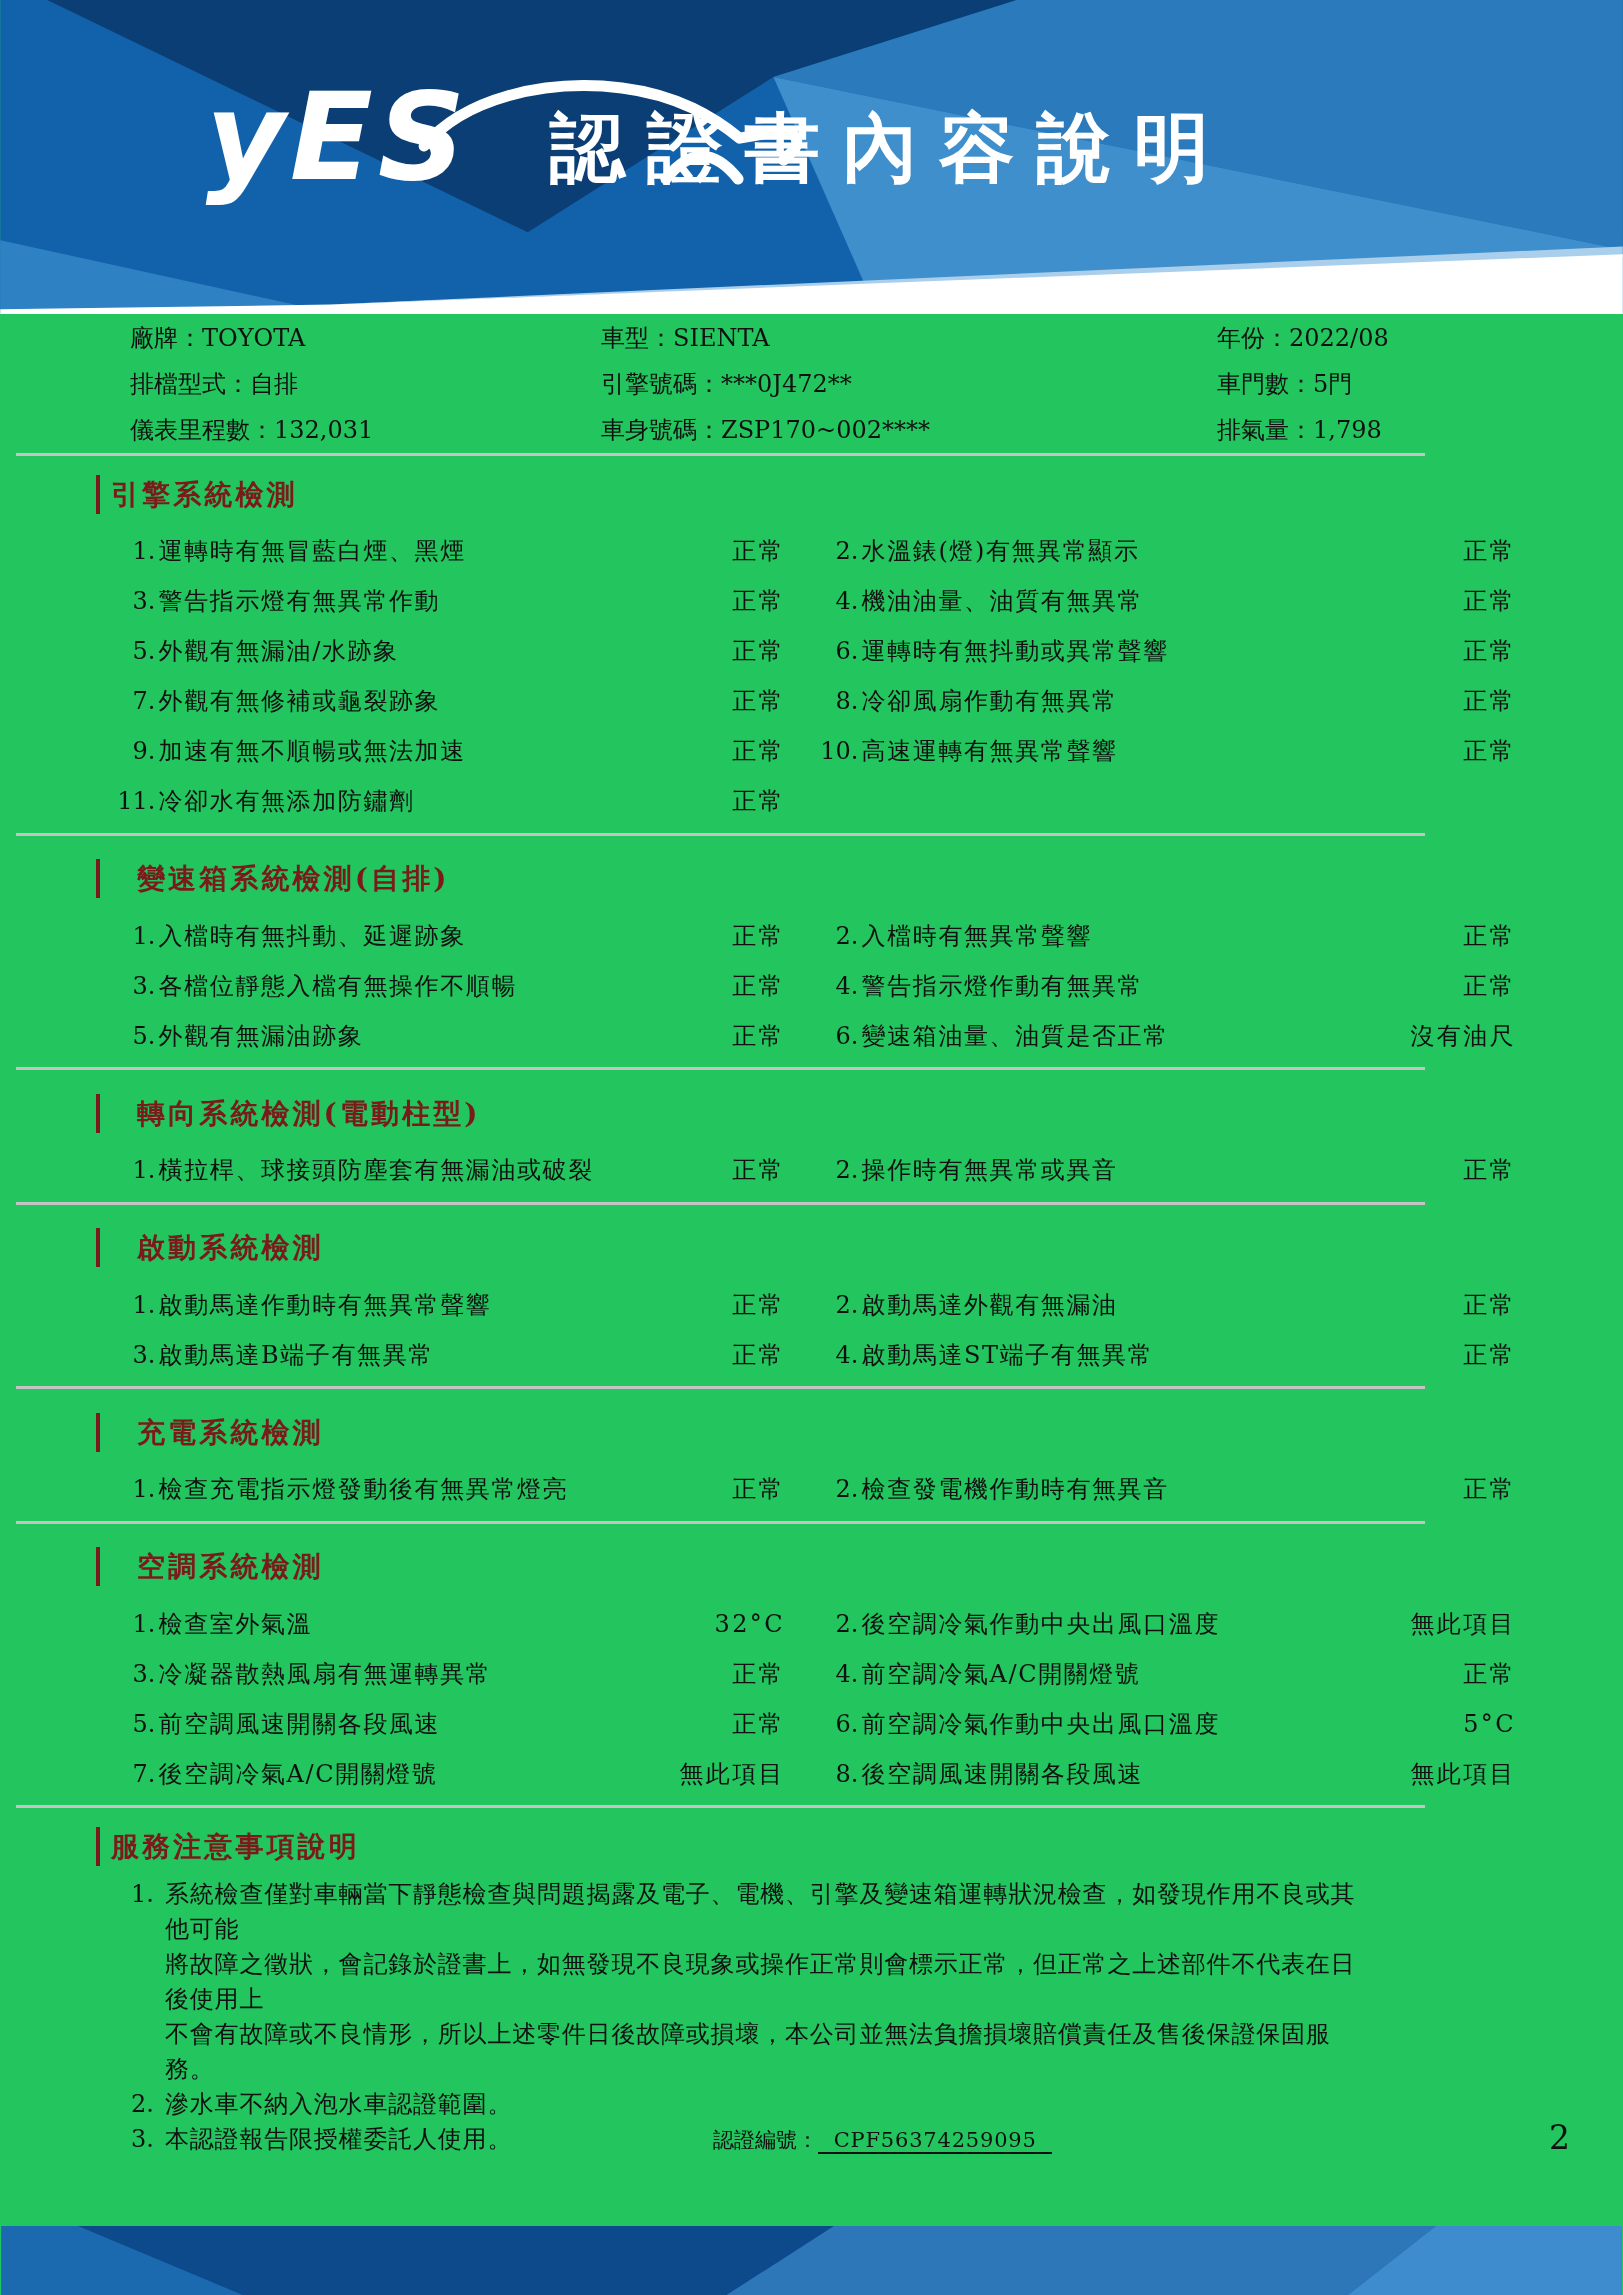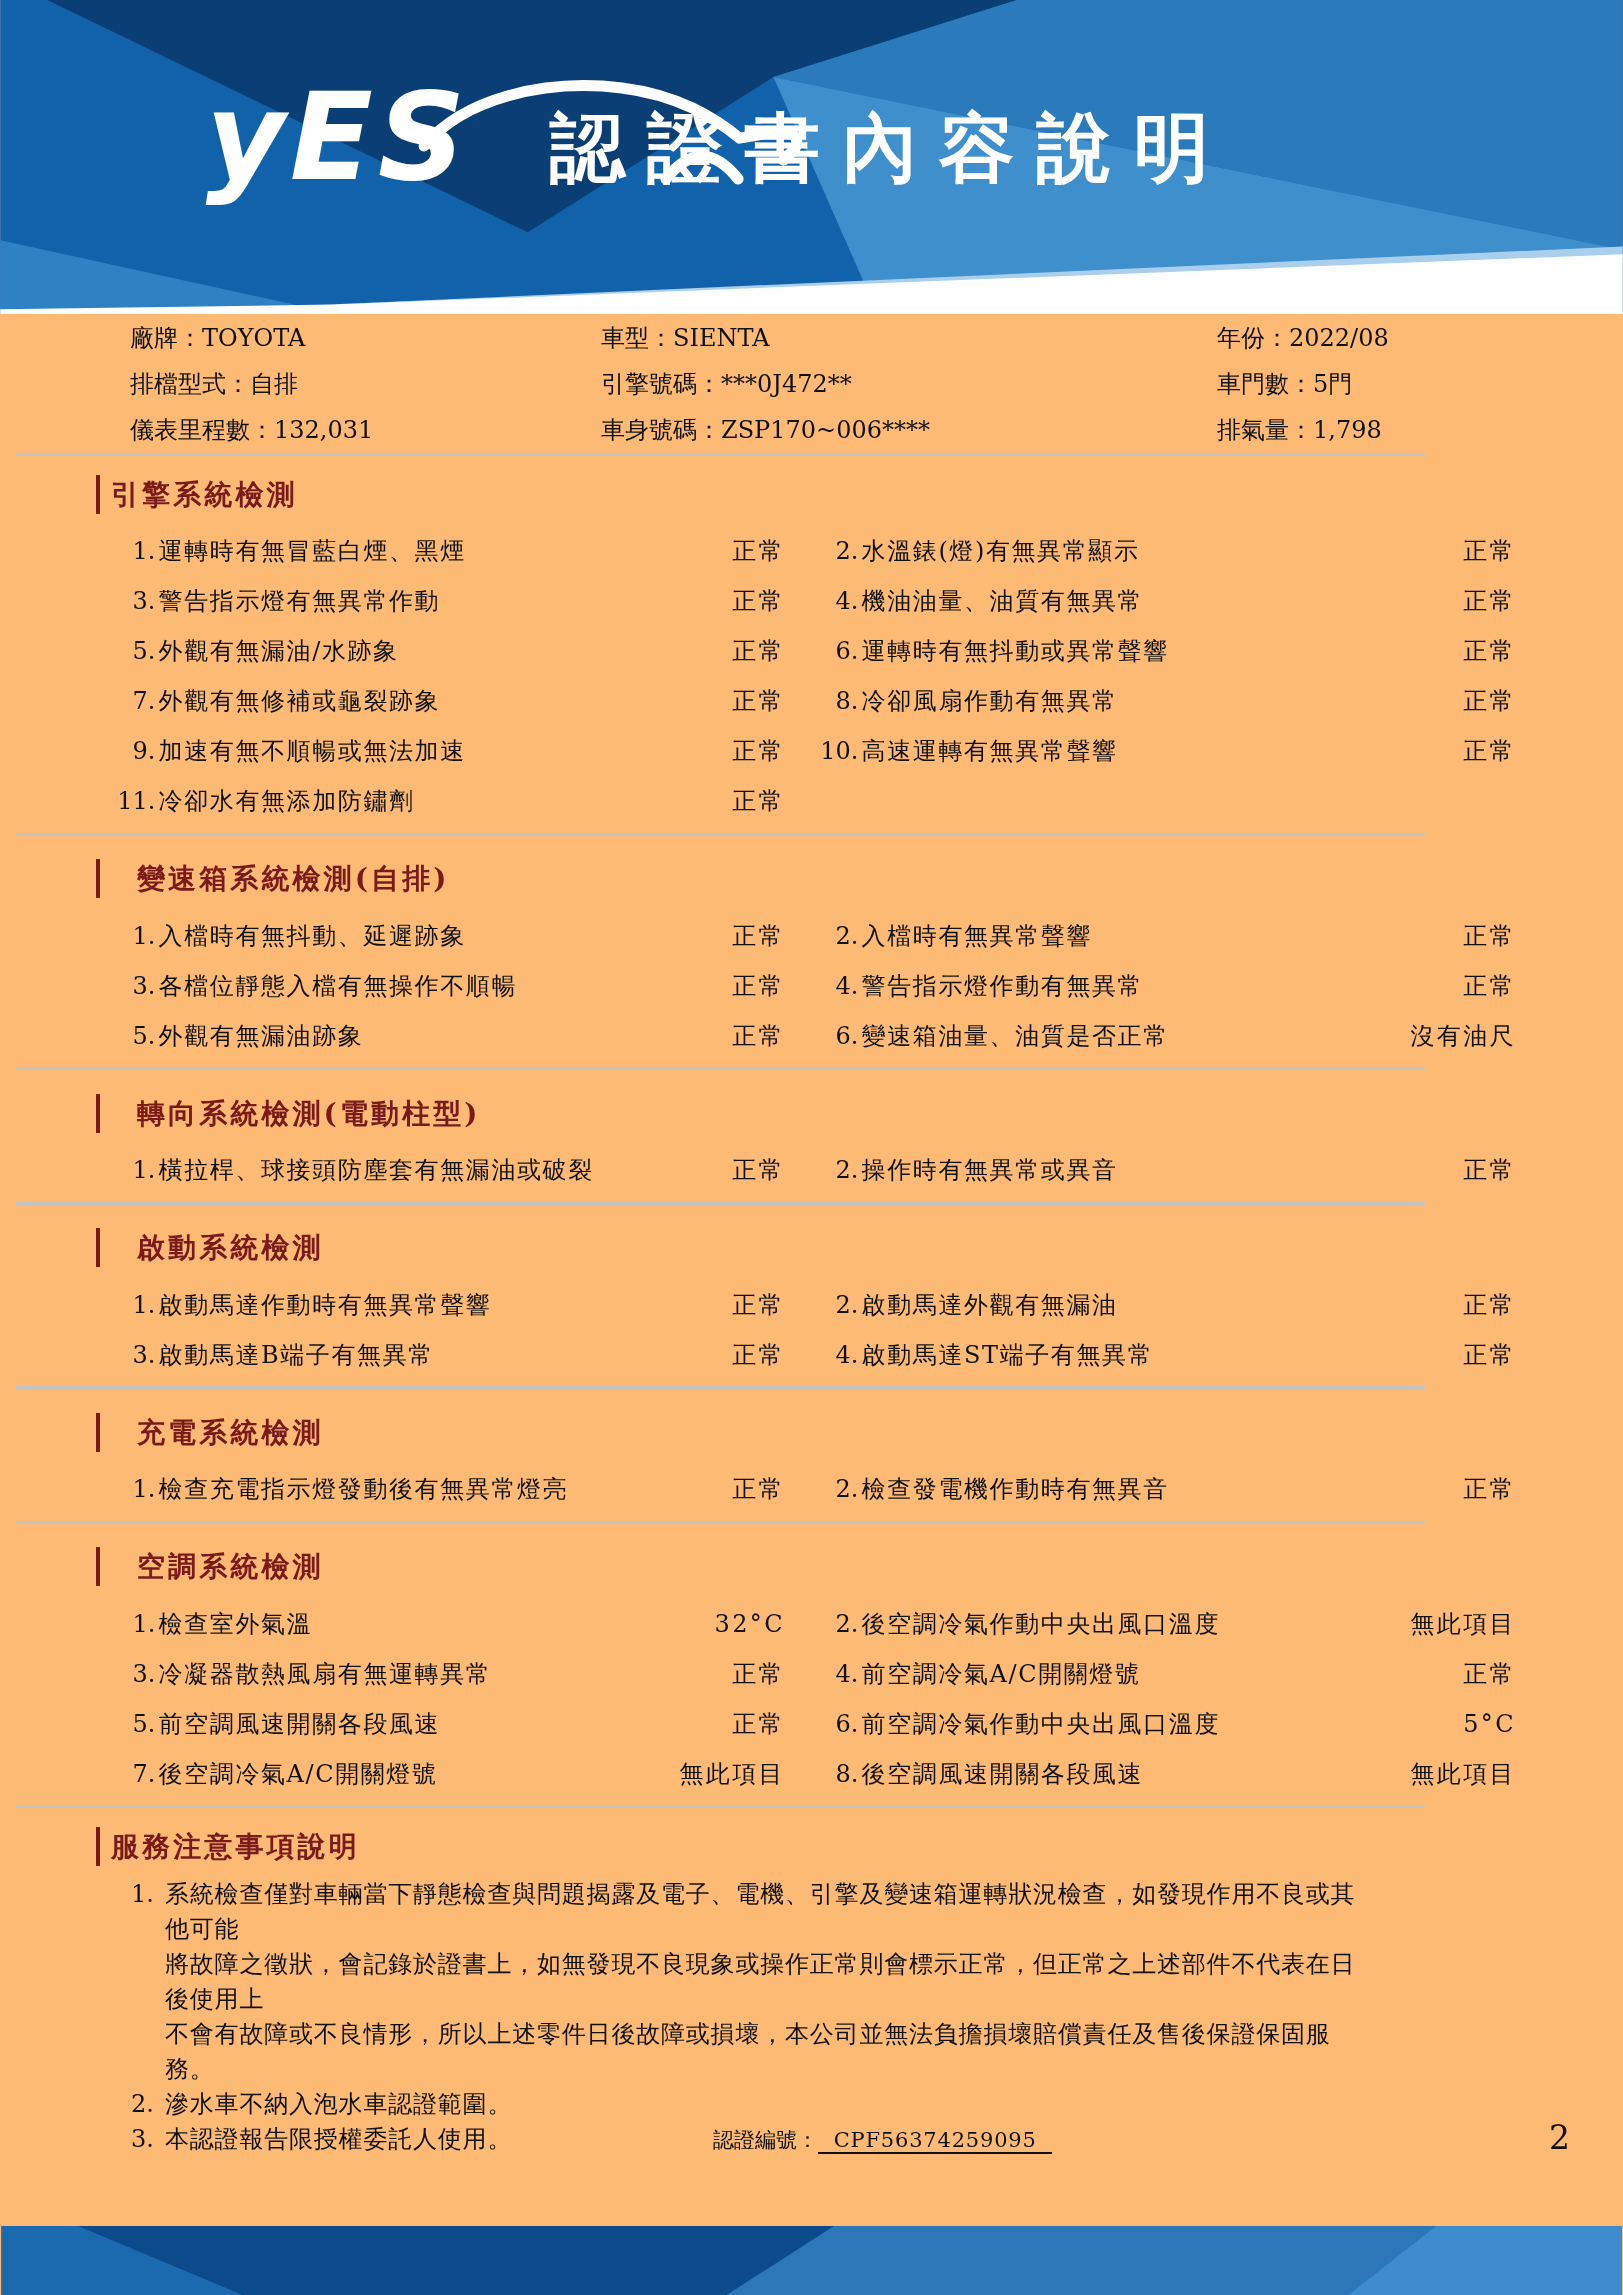--- a/index.html
+++ b/index.html
@@ -1,18 +1,18 @@
 <!DOCTYPE html>
 <html style="font-size:12.6px"><head>
 <meta charset="utf-8">
 <style>
   html,body { margin:0; padding:0; background:#e8e8e8; }
   .page {
     position:relative; width:1623px; height:2295px; margin:0 auto;
-    background:#fdba74; overflow:hidden;
+    background:#22c55e; overflow:hidden;
     font-family:"DejaVu Serif","Liberation Serif",serif; color:#111;
   }
   .hdr-svg { position:absolute; top:0; left:0; display:block; }
   .ftr-svg { position:absolute; bottom:0; left:0; display:block; }
 
   main { position:absolute; top:313px; left:0; width:1441px; }
 
   
   .vgrid {
     display:grid; grid-template-columns:471px 616px 1fr;
@@ -84,21 +84,21 @@
   <main>
 
     <div class="vgrid" id="vehicle-info">
         <div class="vcell"><span class="vlbl">廠牌</span><span class="vsep">：</span><span class="vval">TOYOTA</span></div>
         <div class="vcell"><span class="vlbl">車型</span><span class="vsep">：</span><span class="vval">SIENTA</span></div>
         <div class="vcell"><span class="vlbl">年份</span><span class="vsep">：</span><span class="vval">2022/08</span></div>
         <div class="vcell"><span class="vlbl">排檔型式</span><span class="vsep">：</span><span class="vval">自排</span></div>
         <div class="vcell"><span class="vlbl">引擎號碼</span><span class="vsep">：</span><span class="vval">***0J472**</span></div>
         <div class="vcell"><span class="vlbl">車門數</span><span class="vsep">：</span><span class="vval">5門</span></div>
         <div class="vcell"><span class="vlbl">儀表里程數</span><span class="vsep">：</span><span class="vval">132,031</span></div>
-        <div class="vcell"><span class="vlbl">車身號碼</span><span class="vsep">：</span><span class="vval">ZSP170~006****</span></div>
+        <div class="vcell"><span class="vlbl">車身號碼</span><span class="vsep">：</span><span class="vval">ZSP170~002****</span></div>
         <div class="vcell"><span class="vlbl">排氣量</span><span class="vsep">：</span><span class="vval">1,798</span></div>
       </div>
     <hr class="sep">
 
     <div id="sections">
         <div class="section-title">引擎系統檢測</div>
         <div class="items">
           <span class="num">1.</span>
           <span class="label">運轉時有無冒藍白煙、黑煙</span>
           <span class="result">正常</span>

